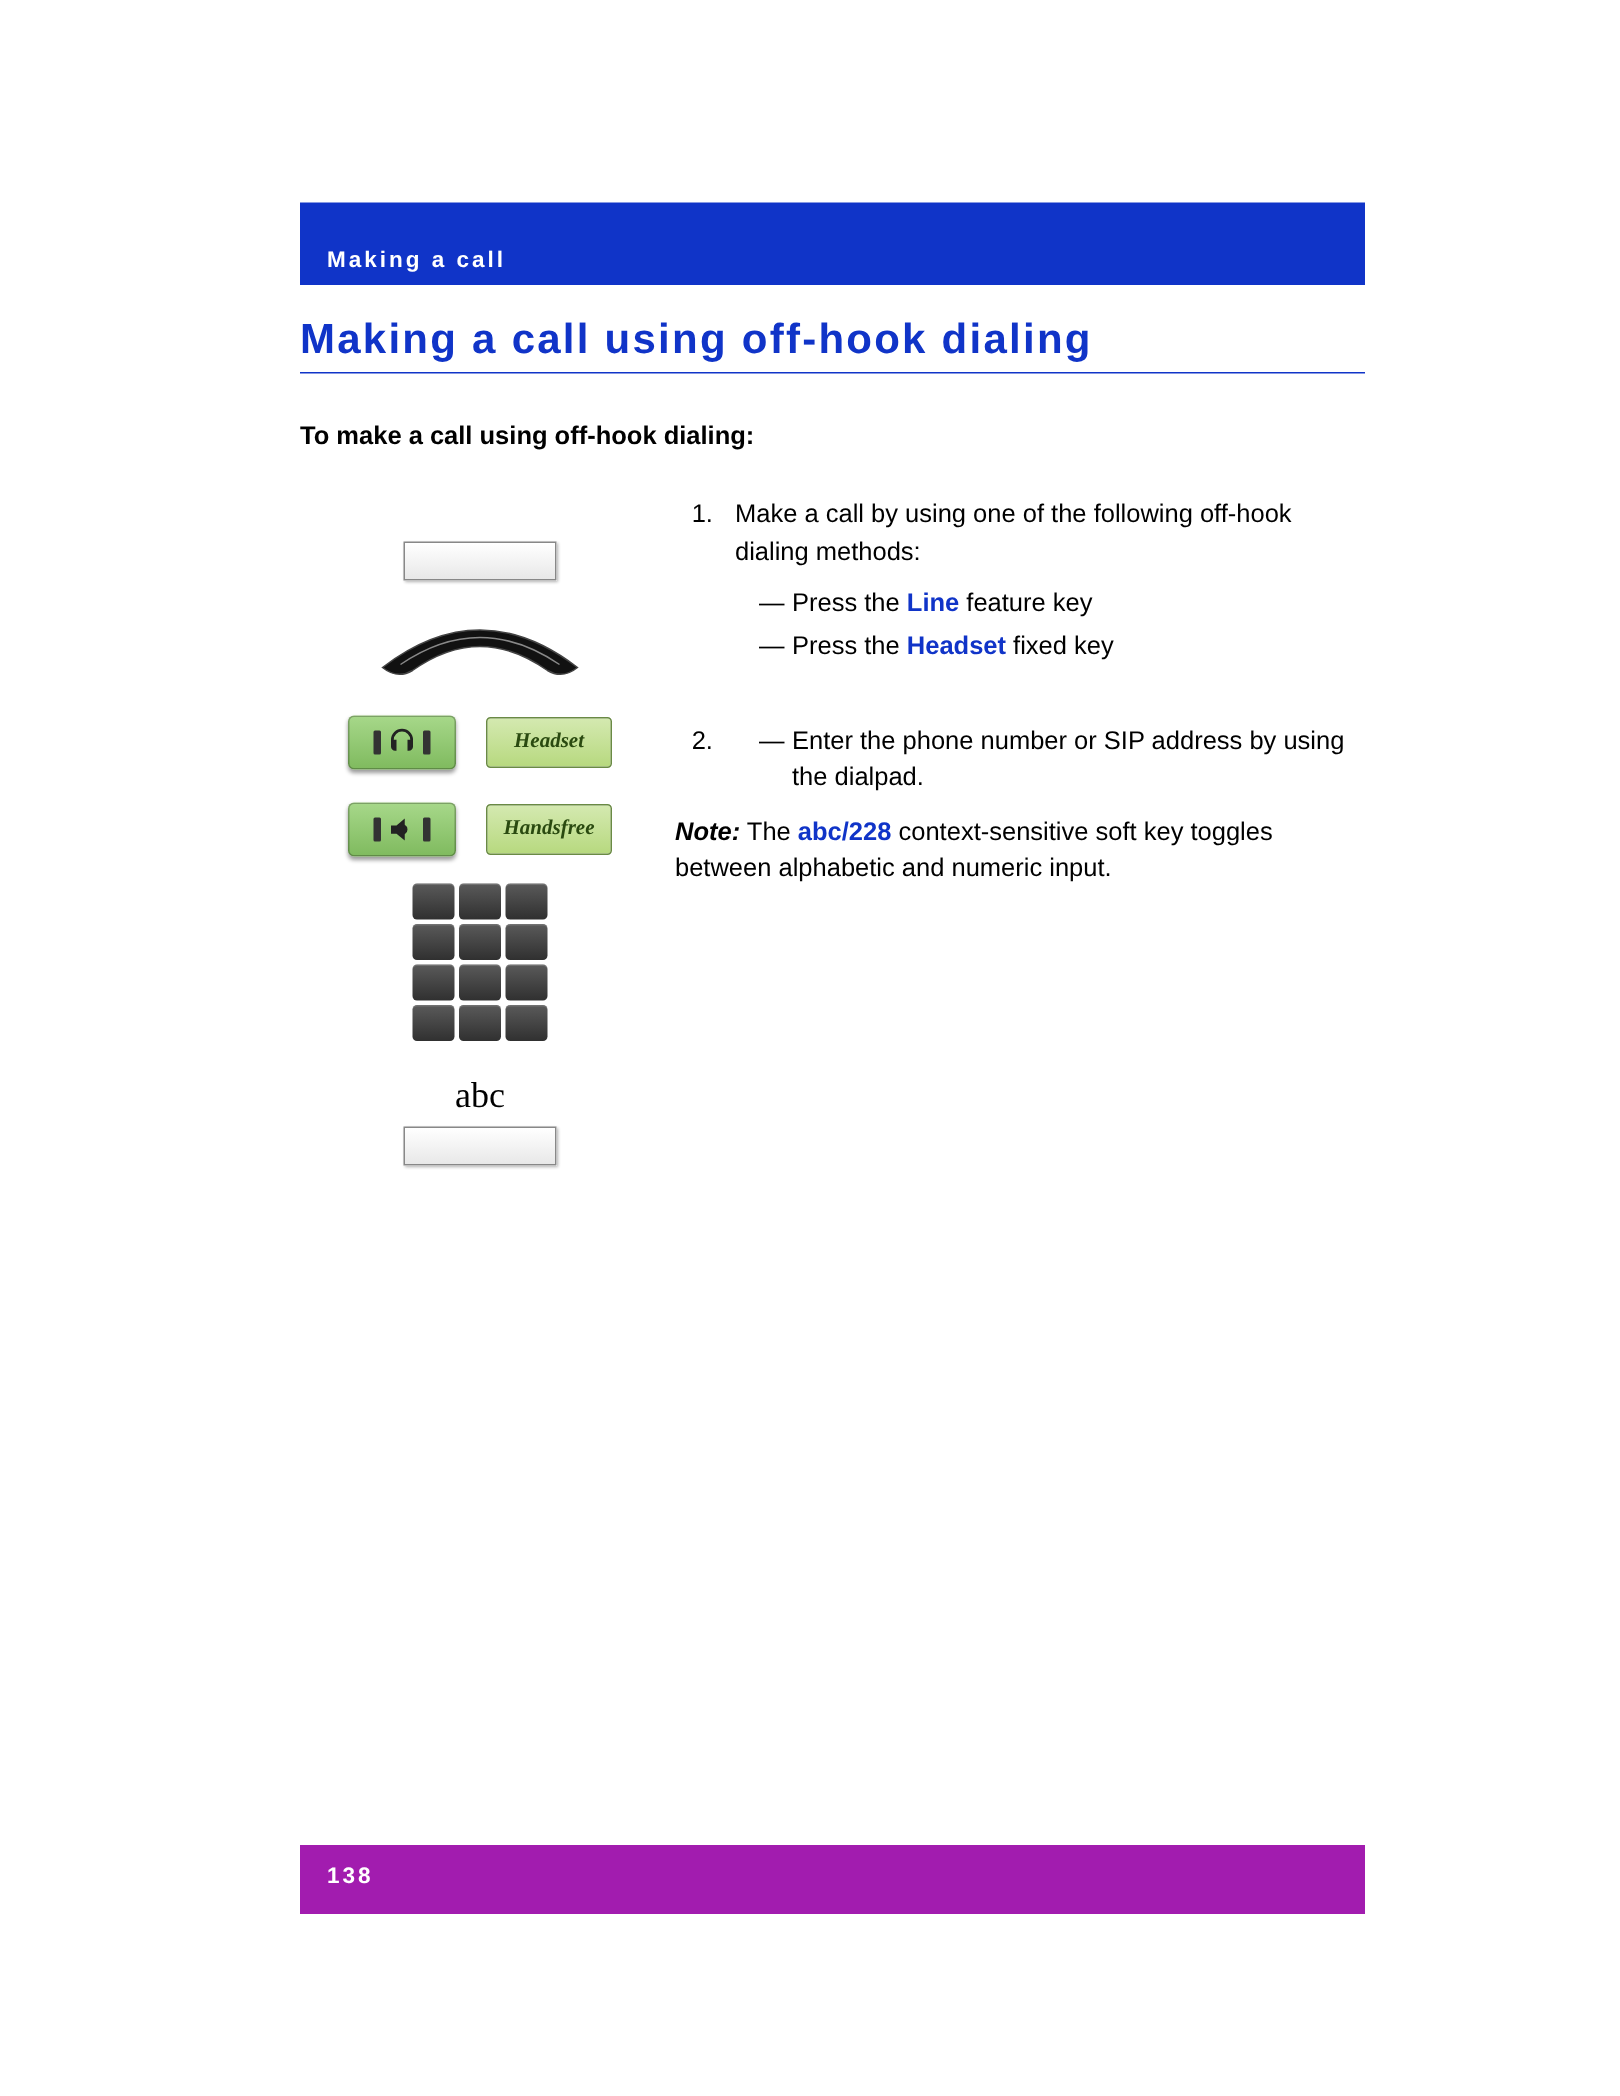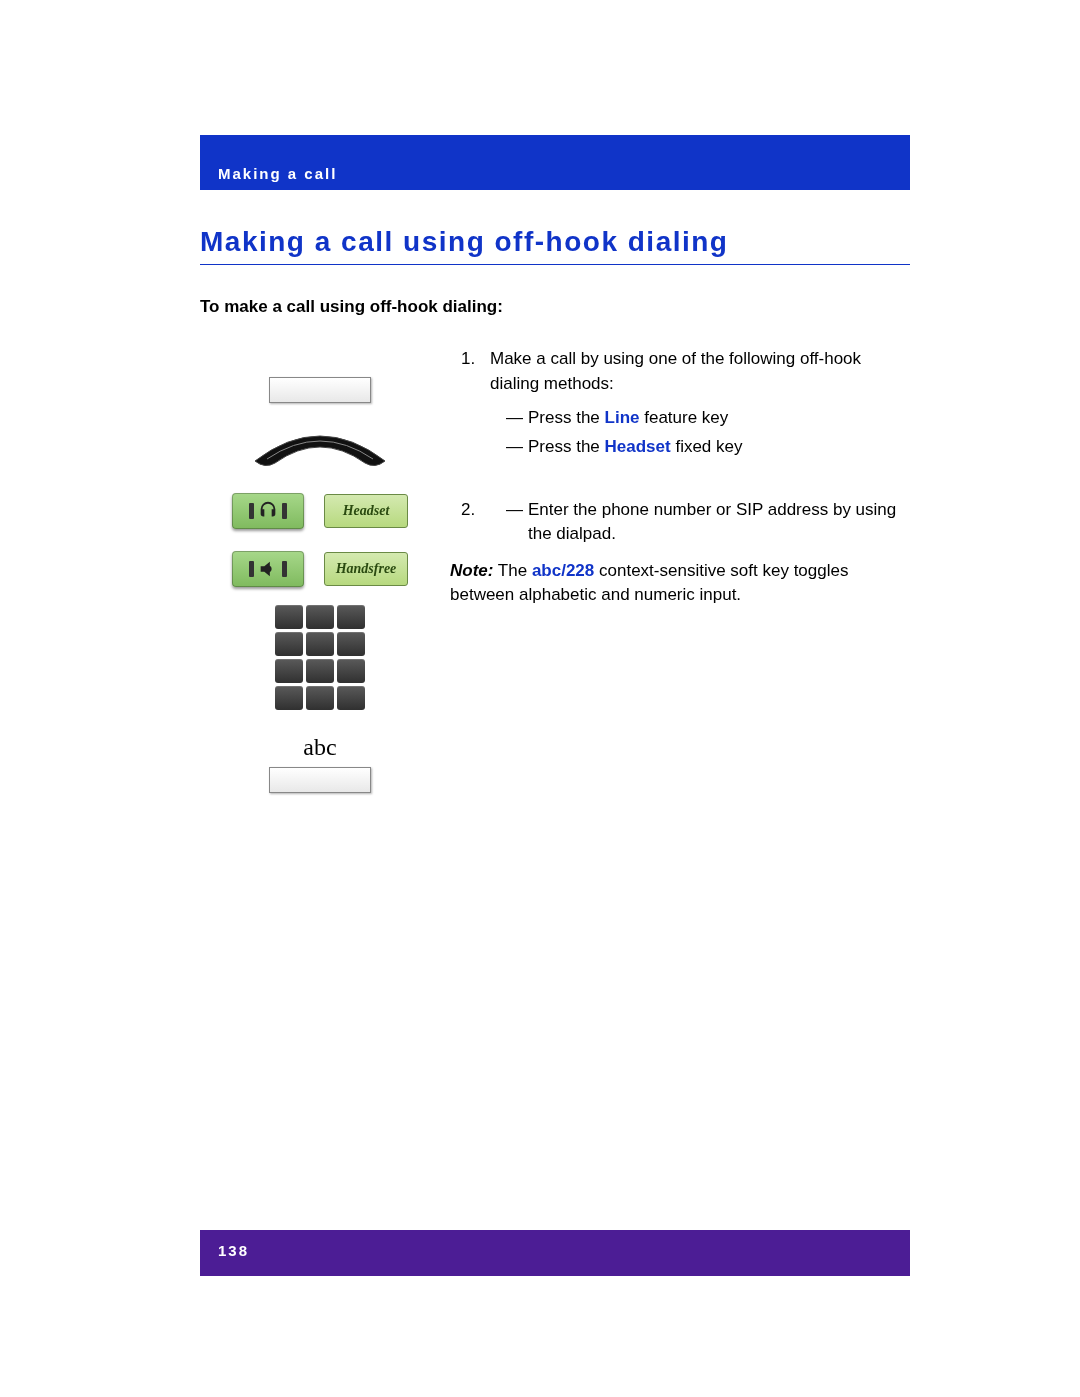--- a/index.html
+++ b/index.html
@@ -33,21 +33,21 @@
     font-size: 15px;
     letter-spacing: 2px;
     text-transform: none;
     text-align: right;
   }
   .page-title {
     color: #1034c8;
     font-size: 28px;
     font-weight: bold;
     letter-spacing: 1.5px;
-    margin: 36px 0 0 0;
+    margin: 20px 0 0 0;
     padding-bottom: 6px;
     border-bottom: 1px solid #1034c8;
     width: 100%;
   }
   .intro {
     margin-top: 32px;
     font-weight: bold;
     font-size: 17px;
   }
   .content-row {
@@ -153,21 +153,21 @@
     left: 0;
   }
   .kw { color:#1034c8; font-weight:bold; }
   .note-label { font-style: italic; font-weight: bold; }
   .footer-band {
     position: absolute;
     left: 200px;
     top: 1230px;
     width: 710px;
     height: 46px;
-    background: #4c1d95;
+    background: #a21caf;
     color:#fff;
   }
   .footer-band .pg {
     position:absolute;
     left:18px;
     top:12px;
     font-size:15px;
     font-weight:bold;
     letter-spacing:2px;
   }

